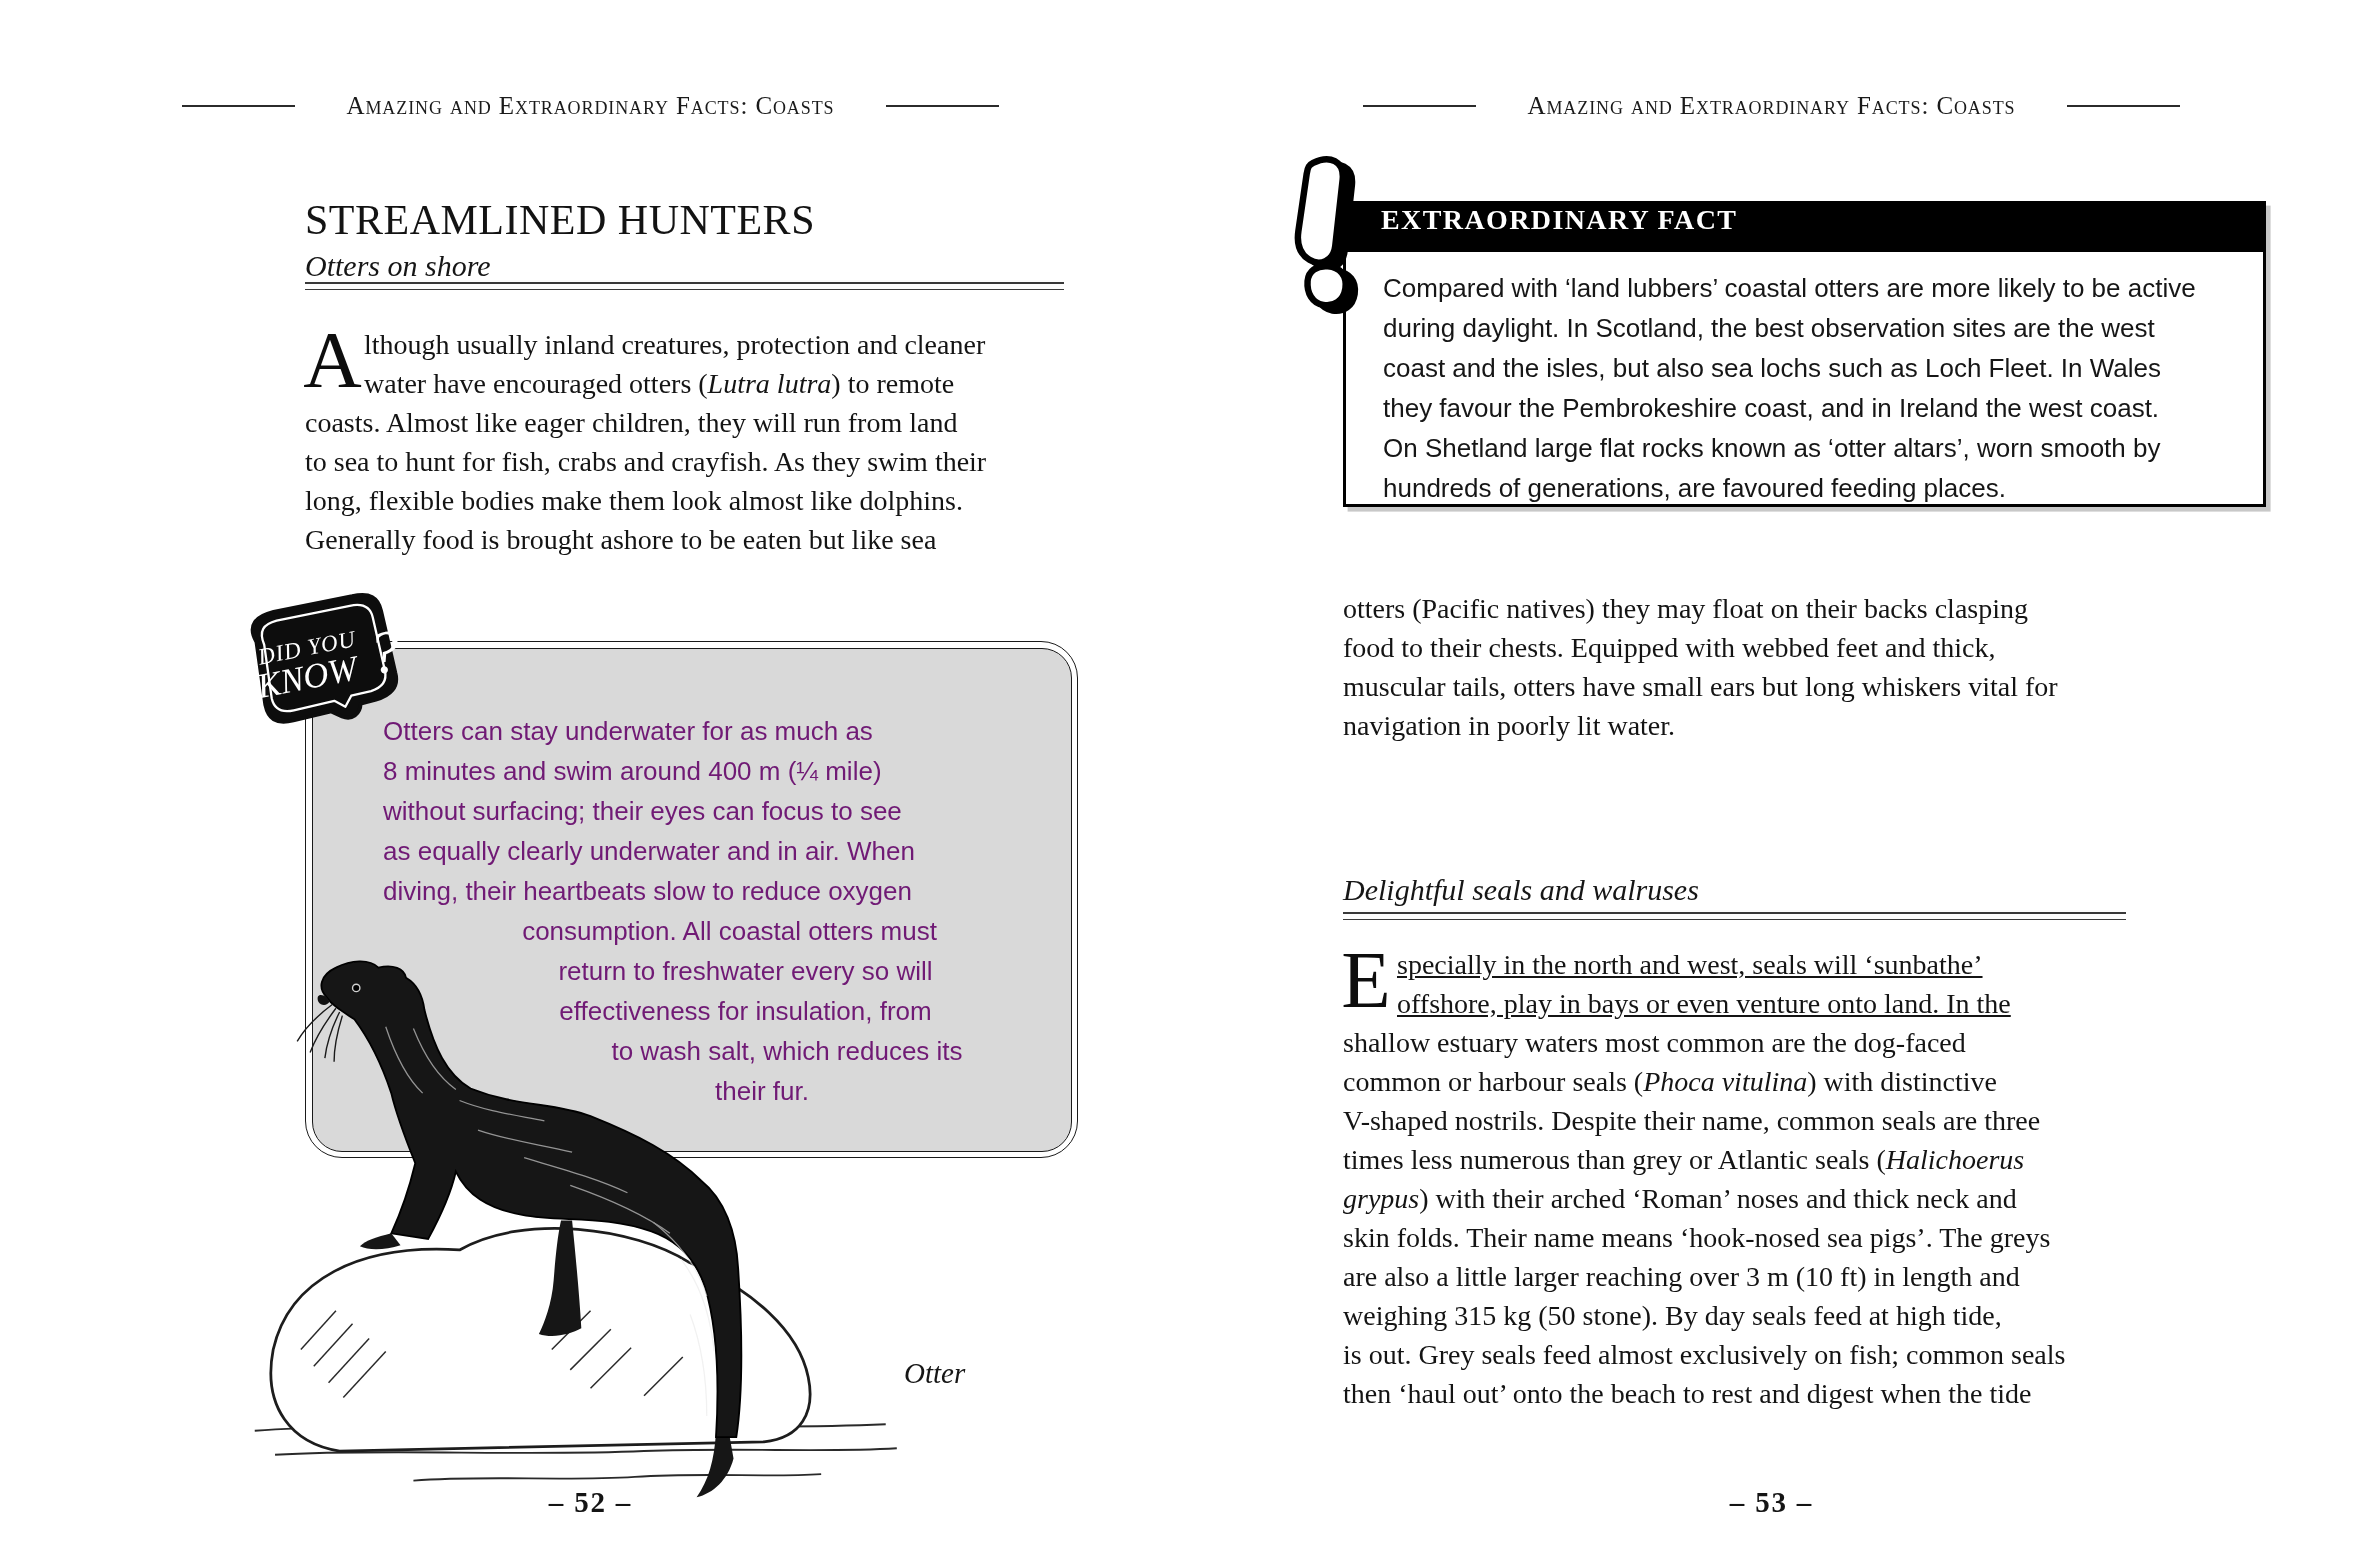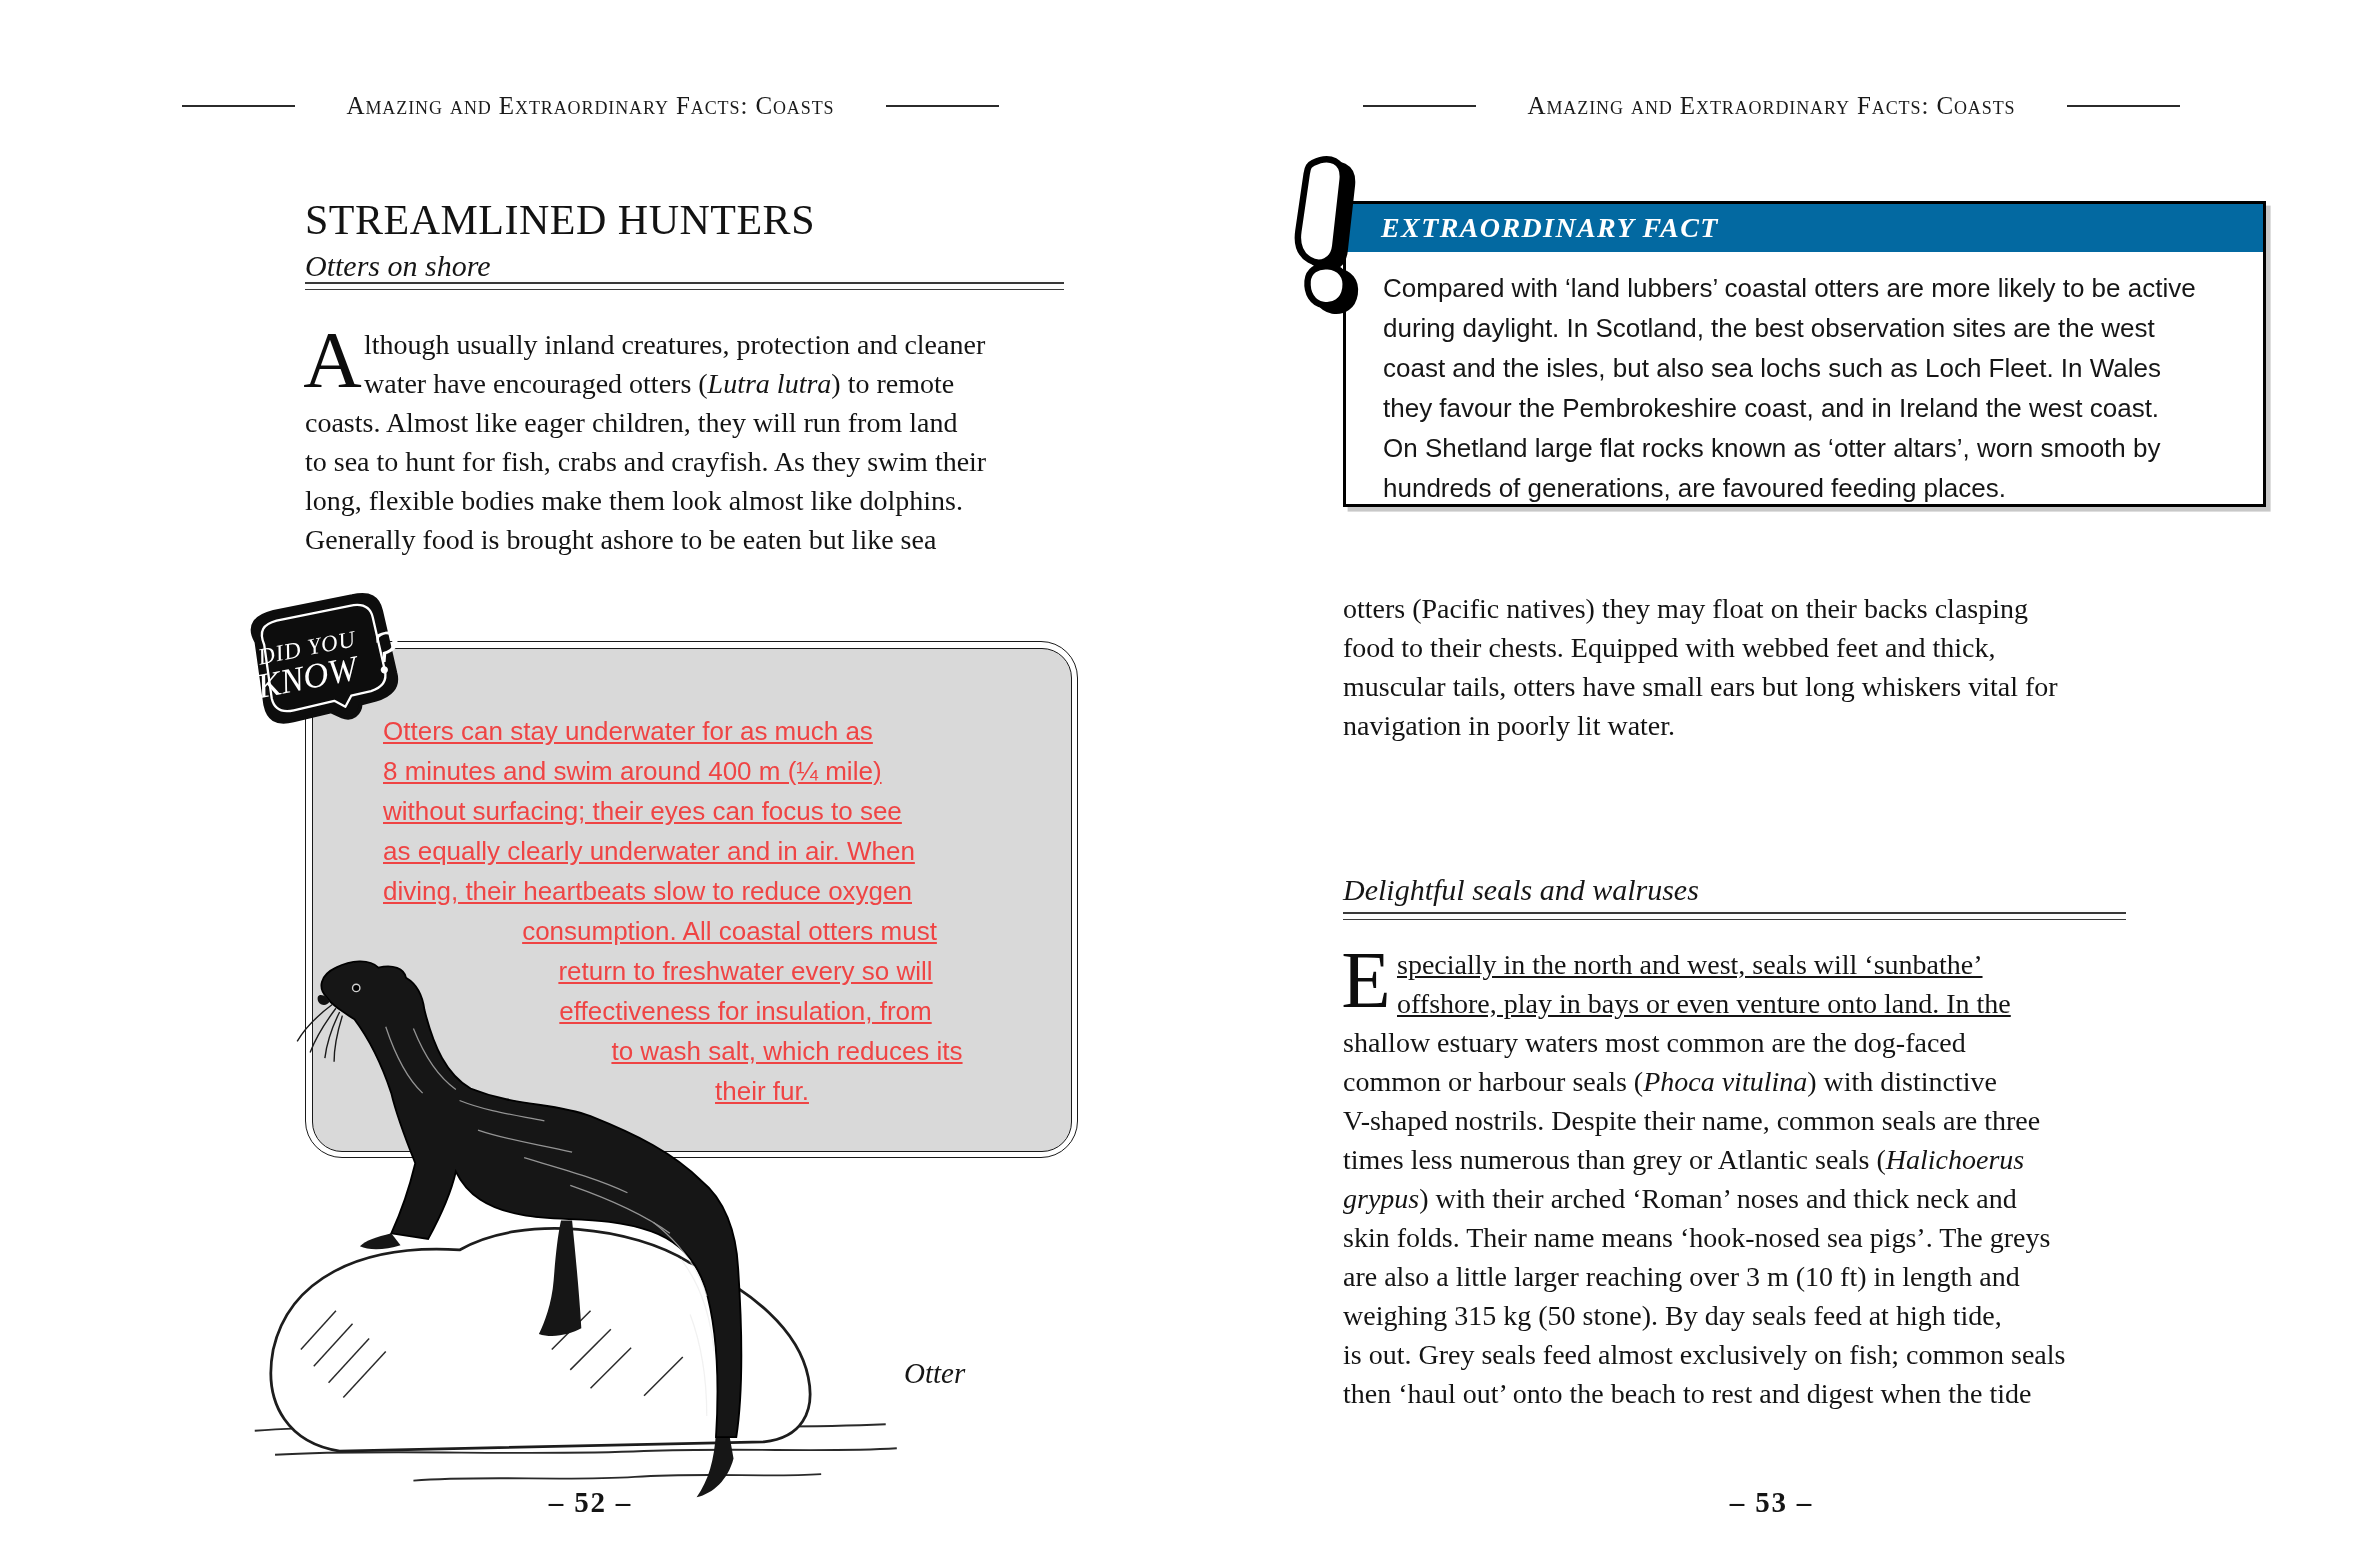--- a/index.html
+++ b/index.html
@@ -50,21 +50,21 @@
     position:absolute; left:305px; top:641px; width:773px; height:517px;
     border:1.8px solid #1a1a1a; border-radius:37px; padding:5.5px; background:#ffffff;
   }
   .dyk-inner{
     width:100%; height:100%;
     border:1.8px solid #1a1a1a; border-radius:30px; background:#d9d9d9;
   }
   .dyk-text{
     position:absolute; left:383px; top:711px; width:651px;
     font-family:"Liberation Sans", sans-serif;
-    font-size:26px; line-height:40px; color:#ef4444;text-decoration:underline;
+    font-size:26px; line-height:40px; color:#701a75;
   }
   .dyk-text .dyk-line{ white-space:nowrap; text-align:left; }
   .dyk-text .dyk-line:nth-child(n+6){ text-align:center; }
   .dyk-text .dyk-line:nth-child(6){ padding-left:42px; }
   .dyk-text .dyk-line:nth-child(7){ padding-left:74px; }
   .dyk-text .dyk-line:nth-child(8){ padding-left:74px; }
   .dyk-text .dyk-line:nth-child(9){ padding-left:157px; }
   .dyk-text .dyk-line:nth-child(10){ padding-left:107px; }
   
   .dyk-badge{
@@ -74,22 +74,22 @@
   .dyk-badge svg text{
     font-family:"Liberation Serif", serif; font-style:italic; fill:#ffffff;
   }
   
   .fact-box{
     position:absolute; left:1343px; top:201px; width:923px; height:306px;
     background:#ffffff; border:3.7px solid #000;
     box-shadow:4.6px 4.6px 0 #c8c8c8;
   }
   .fact-bar{
-    height:48px; background:#0369a1; color:#fff;
-    display:flex; align-items:center; padding-left:35px;font-style:italic;
+    height:48px; background:#000000; color:#fff;
+    display:flex; align-items:flex-start; padding-left:35px;
   }
   .fact-bar-label{
     font-size:28px; font-weight:700; letter-spacing:1.4px;
     font-family:"Liberation Serif", serif;
   }
   .fact-body{
     padding:15.7px 37px 0 37px;
     font-family:"Liberation Sans", sans-serif;
     font-size:26px; line-height:40px; color:#161616;
   }

